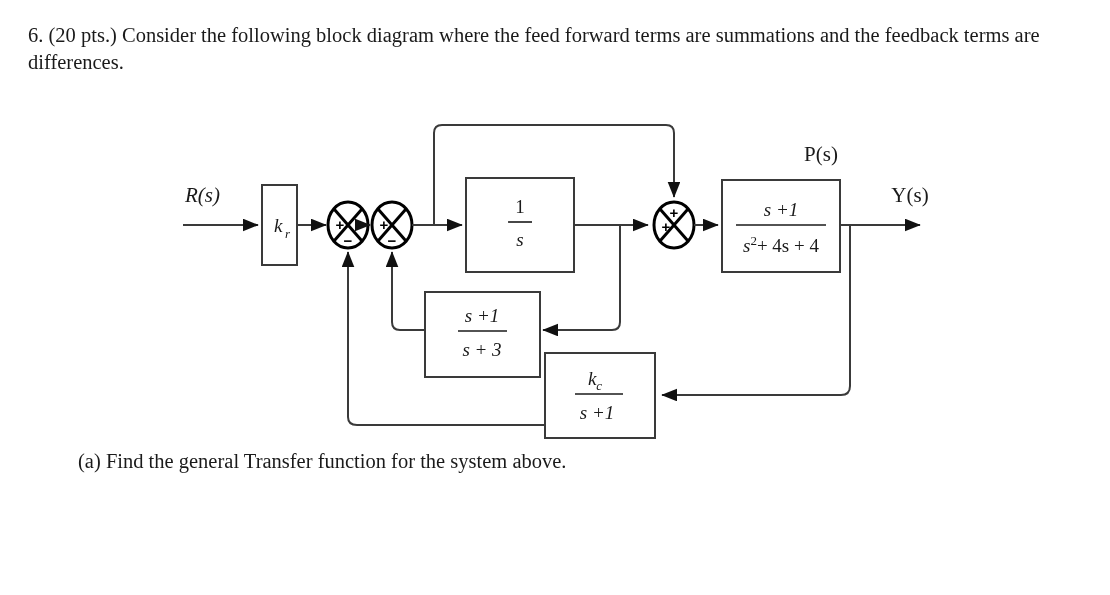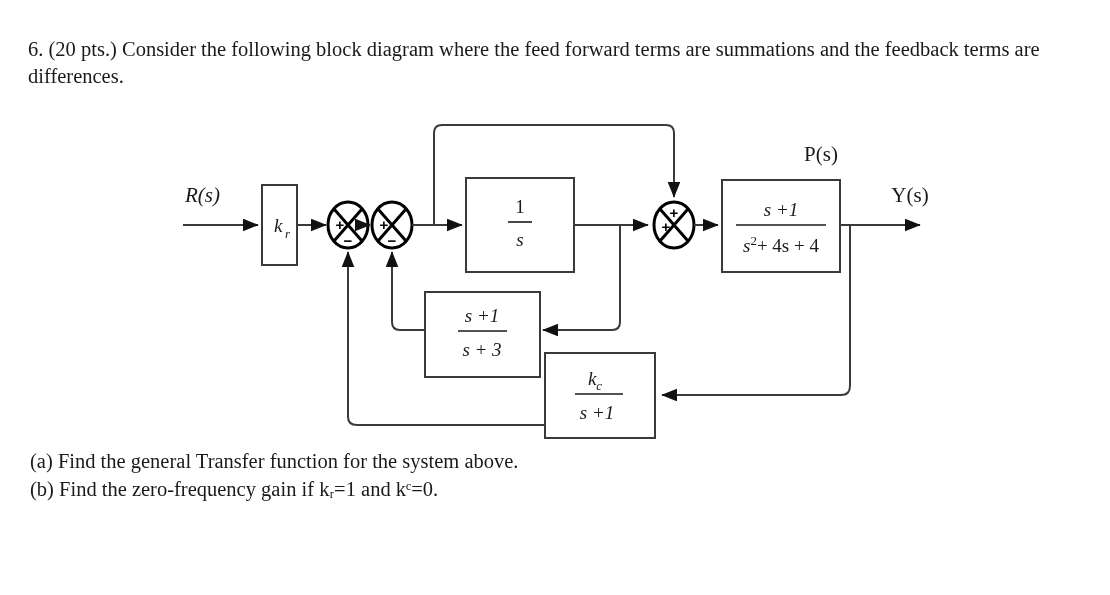--- a/index.html
+++ b/index.html
@@ -12,31 +12,30 @@
     position:relative;
   }
   .page { position:relative; width:1110px; height:595px; }
 
   .prompt {
     position:absolute;
     left:28px; top:22px; width:1060px;
     font-size:20.5px;
     line-height:1.33;
     color:#1a1a1a;
-    margin-top:14px;
   }
 
   .questions {
     position:absolute;
     left:30px; top:448px; width:1060px;
     font-size:20.5px;
     line-height:1.345;
     color:#1a1a1a;
   }
-  .questions .qline { white-space:normal; }
+  .questions .qline { white-space:normal;margin-left:48px; }
 
   .diagram {
     position:absolute;
     left:0; top:100px;
     width:1110px; height:350px;
   }
   svg { display:block; }
 
   .lbl { font-family:"Liberation Serif", serif; fill:#1a1a1a; }
   .lbl-rs { font-size:21px; font-style:italic; }
@@ -157,16 +156,15 @@
       <text class="sgn" x="384" y="130" text-anchor="middle">+</text>
       <text class="sgn" x="392" y="146" text-anchor="middle">−</text>
 
       <text class="sgn" x="666" y="132" text-anchor="middle">+</text>
       <text class="sgn" x="674" y="118" text-anchor="middle">+</text>
     </svg>
   </div>
 
   <div class="questions">
     <div class="qline">(a) Find the general Transfer function for the system above.</div>
-    <div class="qline">(b) Find the zero-frequency gain if kᵣ=1 and kᶜ=0.</div>
   </div>
 
 </div>
 
 </body></html>

